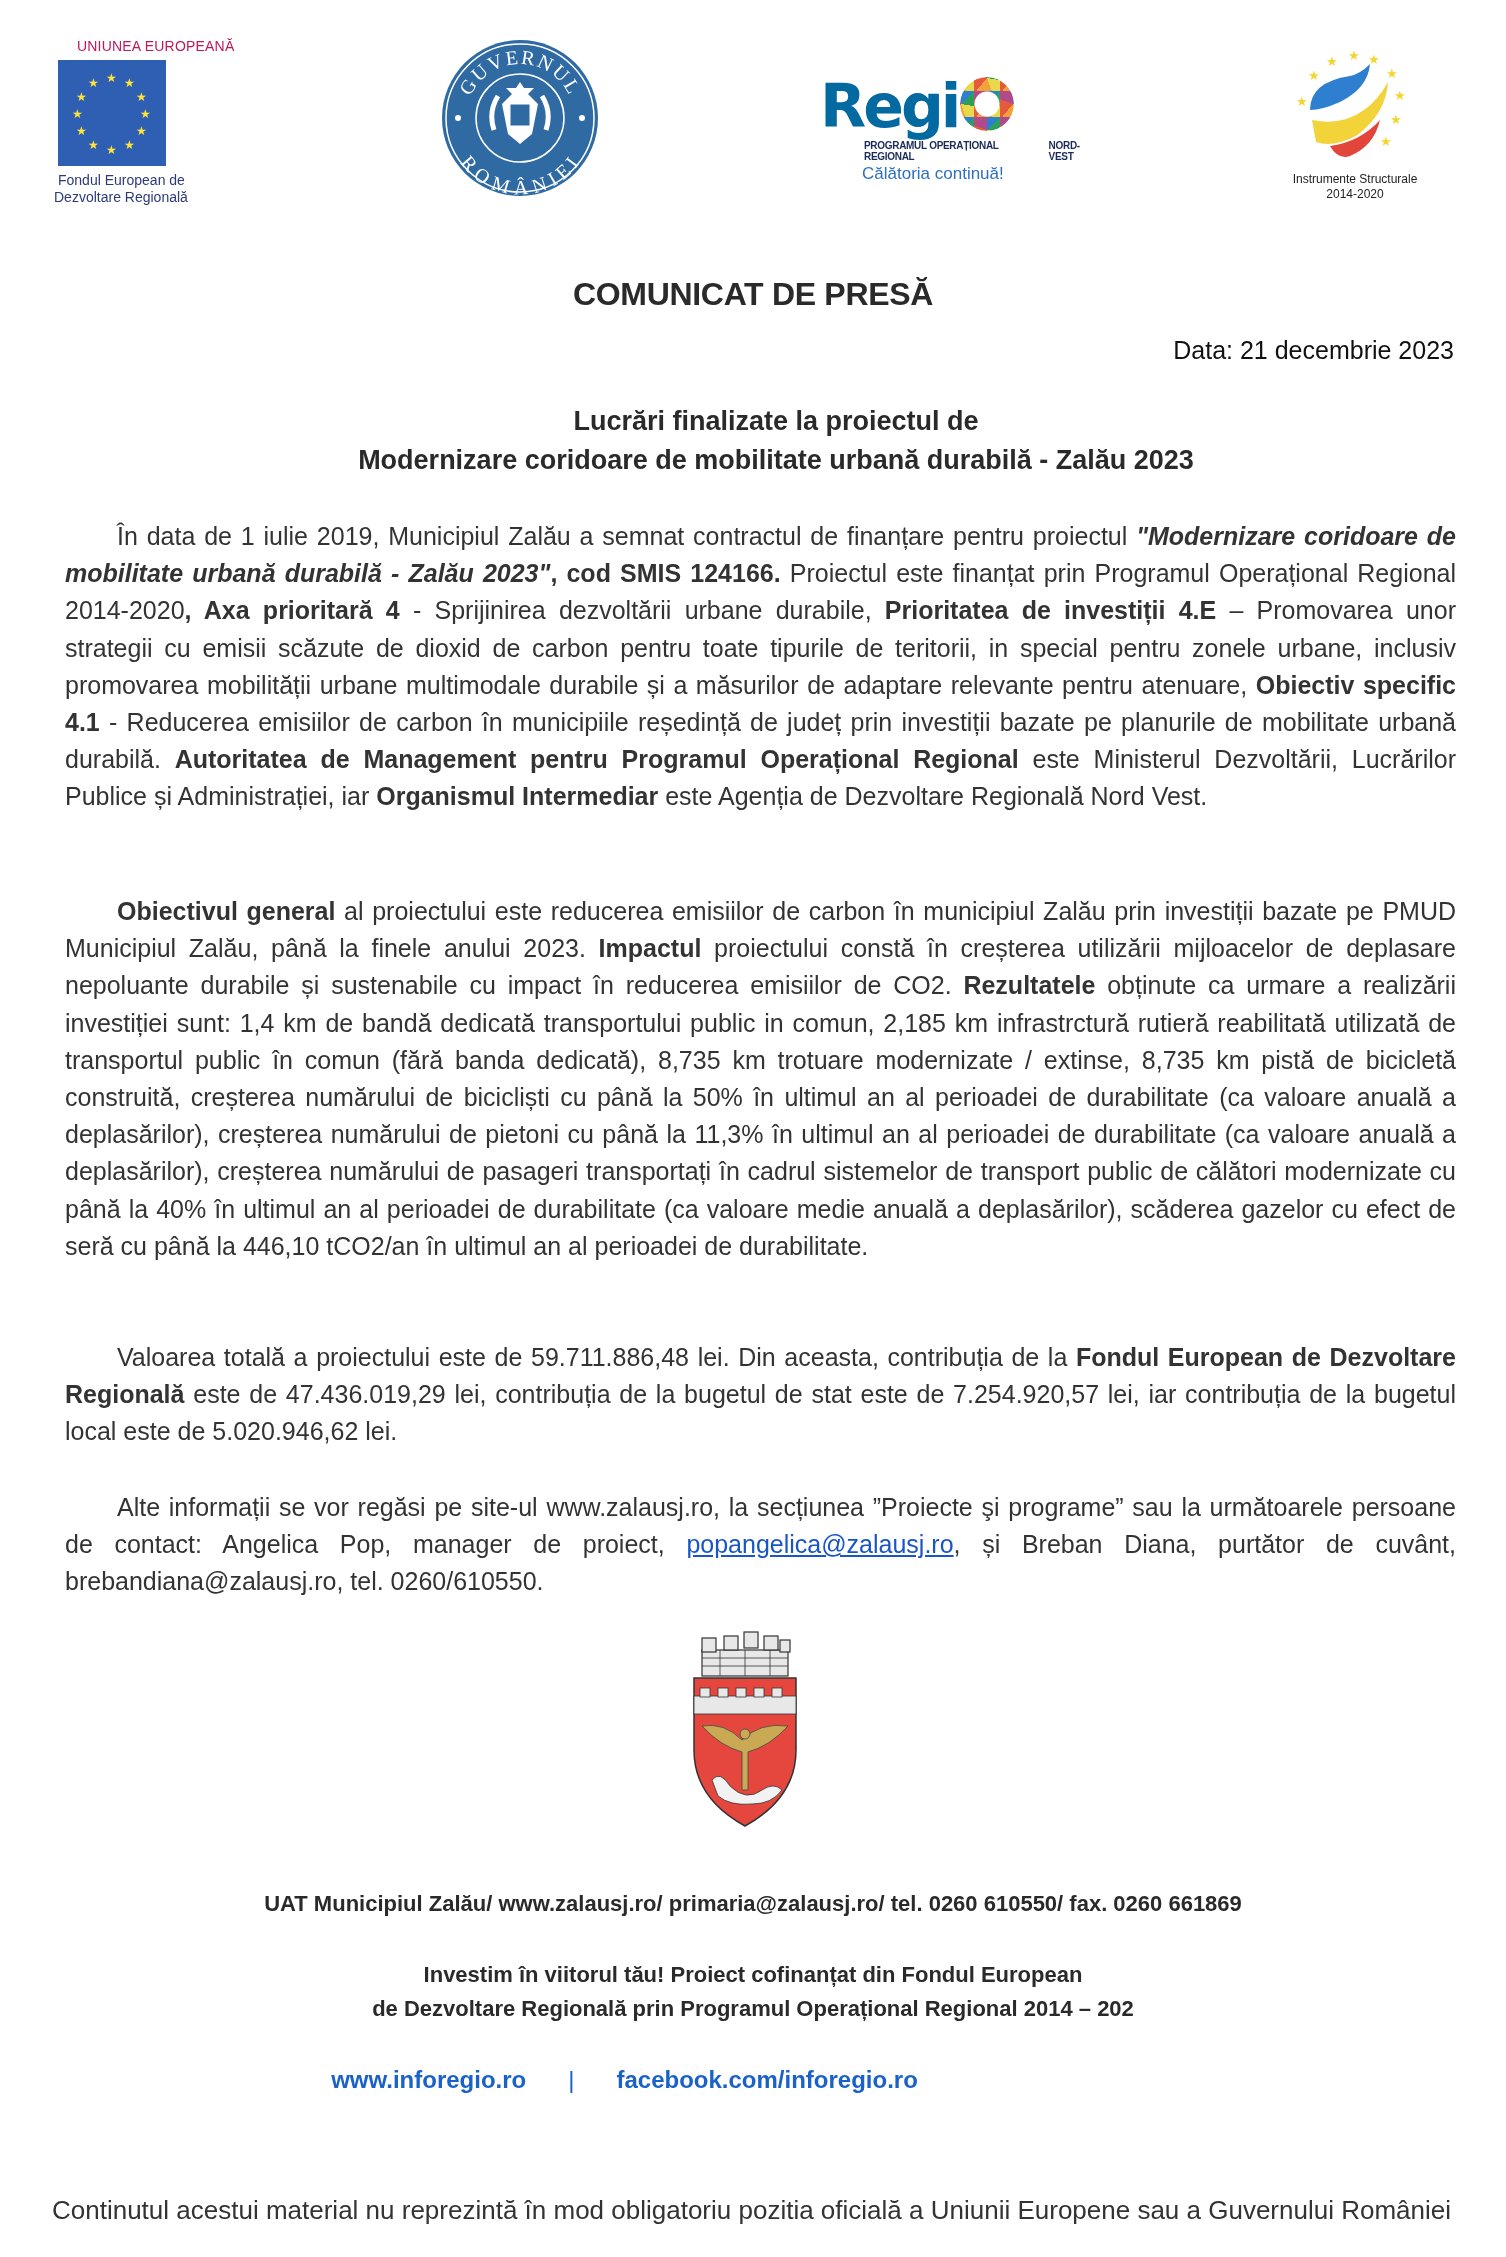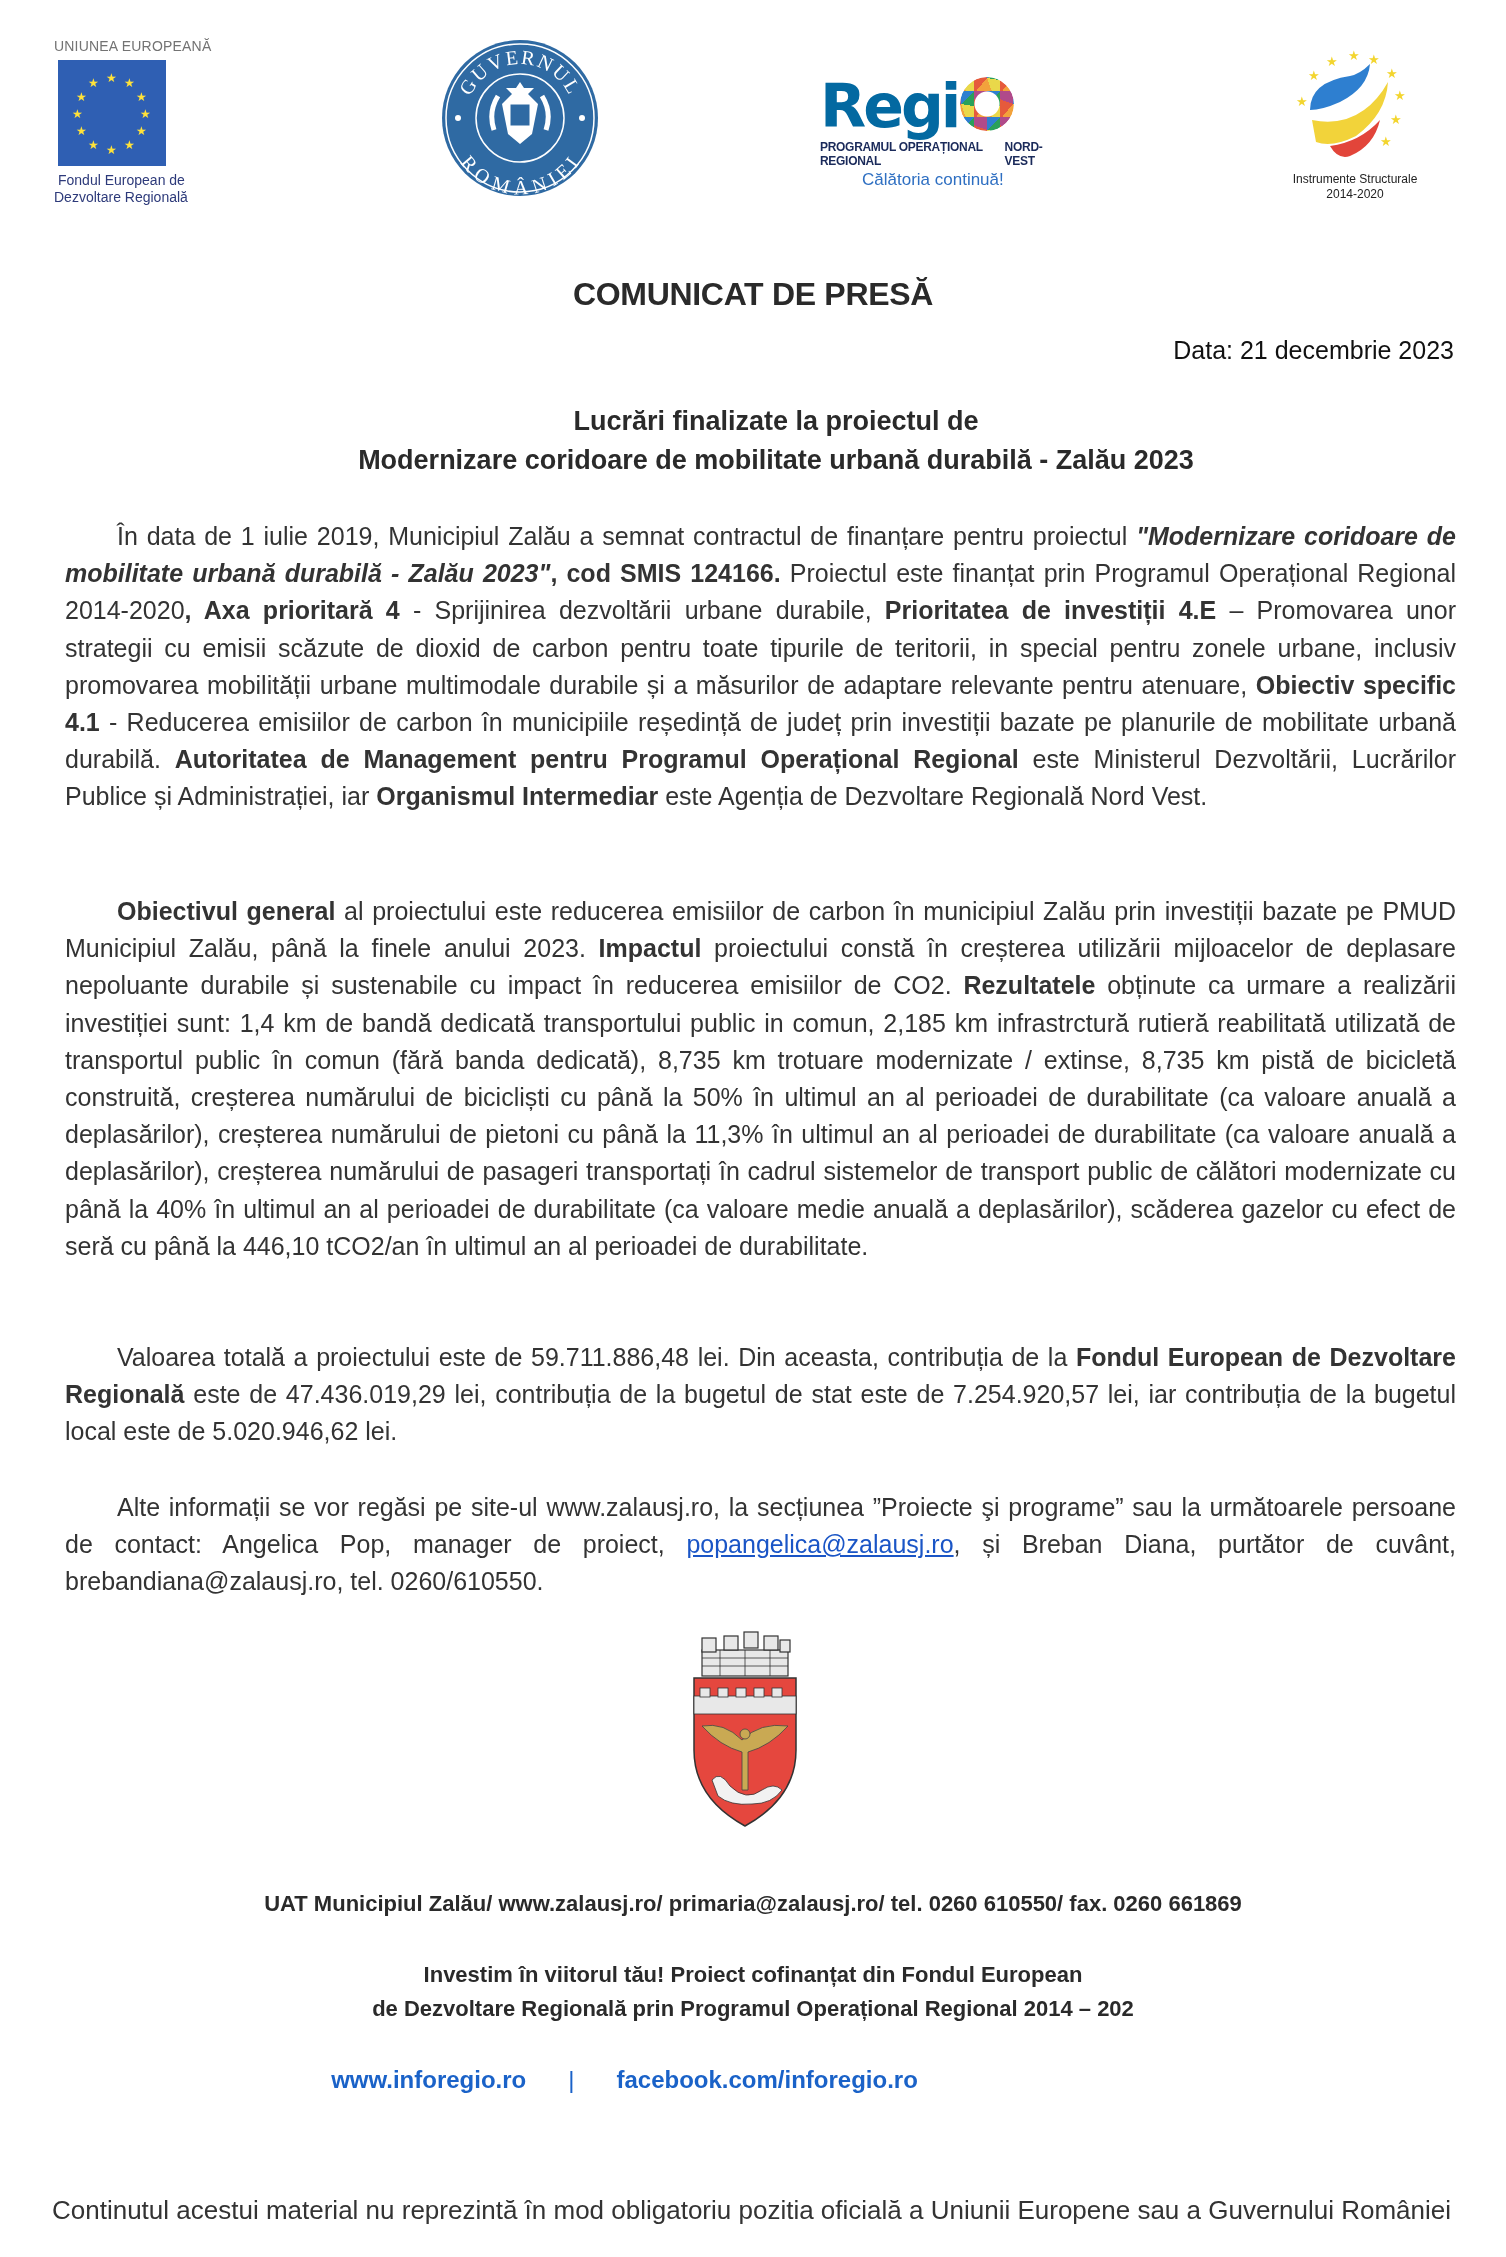--- a/index.html
+++ b/index.html
@@ -2,35 +2,35 @@
 <html><head>
 <meta charset="utf-8">
 <style>
   html, body { margin: 0; padding: 0; background: #ffffff; }
   body { width: 1506px; height: 2257px; position: relative; overflow: hidden;
          font-family: "Liberation Sans", "DejaVu Sans", sans-serif; color: #2b2b2b; }
   .abs { position: absolute; }
 
   
   .eu-logo { left: 54px; top: 38px; width: 166px; }
-  .eu-title { font-size: 14px; color: #737373; letter-spacing: 0.2px; white-space: nowrap; }
+  .eu-title { font-size: 14px; color: #be185d; letter-spacing: 0.2px; white-space: nowrap; margin-left: 23px; }
   .eu-flag { width: 108px; height: 106px; background: #2f5fb3; margin: 6px 0 6px 4px; position: relative; }
   .eu-star { position: absolute; color: #ffe23a; font-size: 12px; line-height: 12px; }
   .eu-sub { font-size: 14px; color: #2d3a7a; line-height: 17px; text-align: left; padding-left: 2px; }
 
   .gov-logo { left: 440px; top: 38px; width: 160px; height: 160px; }
   .gov-logo svg { width: 160px; height: 160px; }
 
   .regio-logo { left: 820px; top: 68px; width: 290px; }
   .regio-word { font-family: "DejaVu Sans", sans-serif; font-weight: bold; font-size: 60px; color: #0369a1; letter-spacing: -3px; line-height: 76px; display:inline-block; }
   .regio-ring { display:inline-block; width: 54px; height: 54px; border-radius: 50%;
                 border: 14px solid transparent; box-sizing: border-box; vertical-align: -4px; margin-left: 2px;
                 background: conic-gradient(#2e7fd0 0 45deg, #2aa05a 45deg 100deg, #e9d84a 100deg 160deg, #f2a23c 160deg 220deg, #e65a3c 220deg 290deg, #b04a8a 290deg 360deg);
                 -webkit-mask: radial-gradient(circle, transparent 12px, #000 13px); mask: radial-gradient(circle, transparent 12px, #000 13px); }
-  .regio-small { font-size: 12px; font-weight: bold; color: #1a2a5a; display: flex; justify-content: space-between; width: 240px; margin-top: -4px; letter-spacing: -0.3px; }
+  .regio-small { font-size: 10px; font-weight: bold; color: #1a2a5a; display: flex; justify-content: space-between; width: 240px; margin-top: -4px; letter-spacing: -0.3px; margin-left: 44px; }
   .regio-tag { font-size: 17px; color: #2e6fc2; margin-left: 42px; margin-top: 2px; }
 
   .is-logo { left: 1270px; top: 48px; width: 170px; text-align: center; }
   .is-logo svg { width: 130px; height: 120px; }
   .is-text { font-size: 12px; font-weight: normal; color: #222; line-height: 15px; }
 
   
   .press-title { left: 0; width: 1506px; top: 276px; text-align: center; font-size: 32px; font-weight: bold; color: #2a2a2a; letter-spacing: -0.3px; }
   .date { right: 52px; top: 336px; font-size: 25px; color: #111; }
   .subtitle { left: 0; width: 1506px; top: 402px; text-align: center; font-size: 27px; font-weight: bold; line-height: 39px; color: #2a2a2a; margin-left: 23px; }

